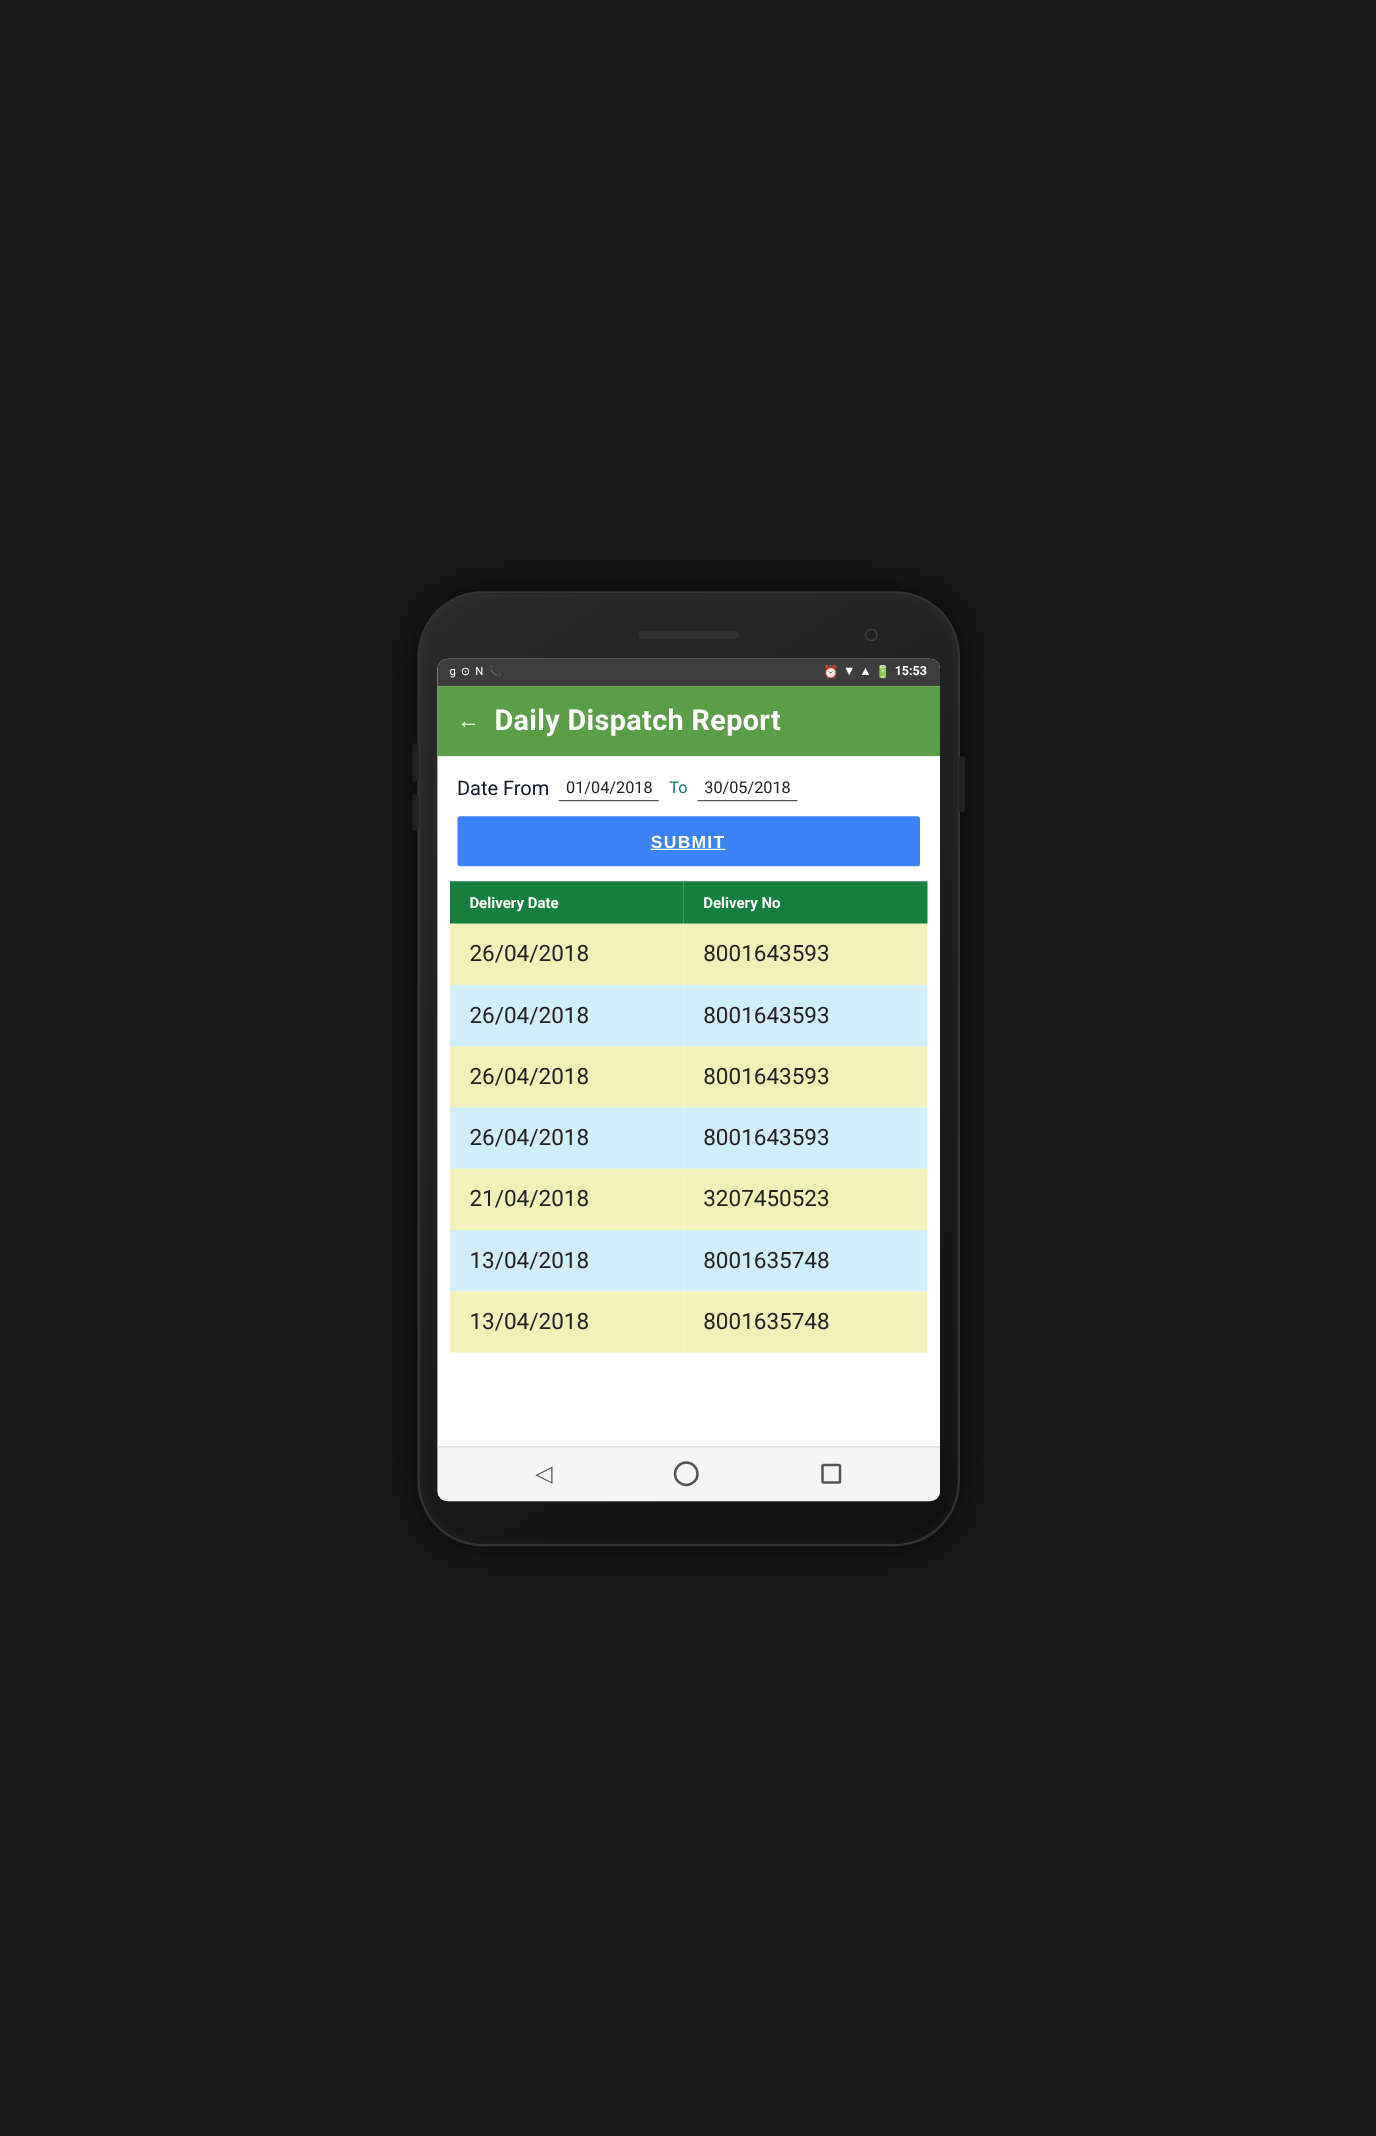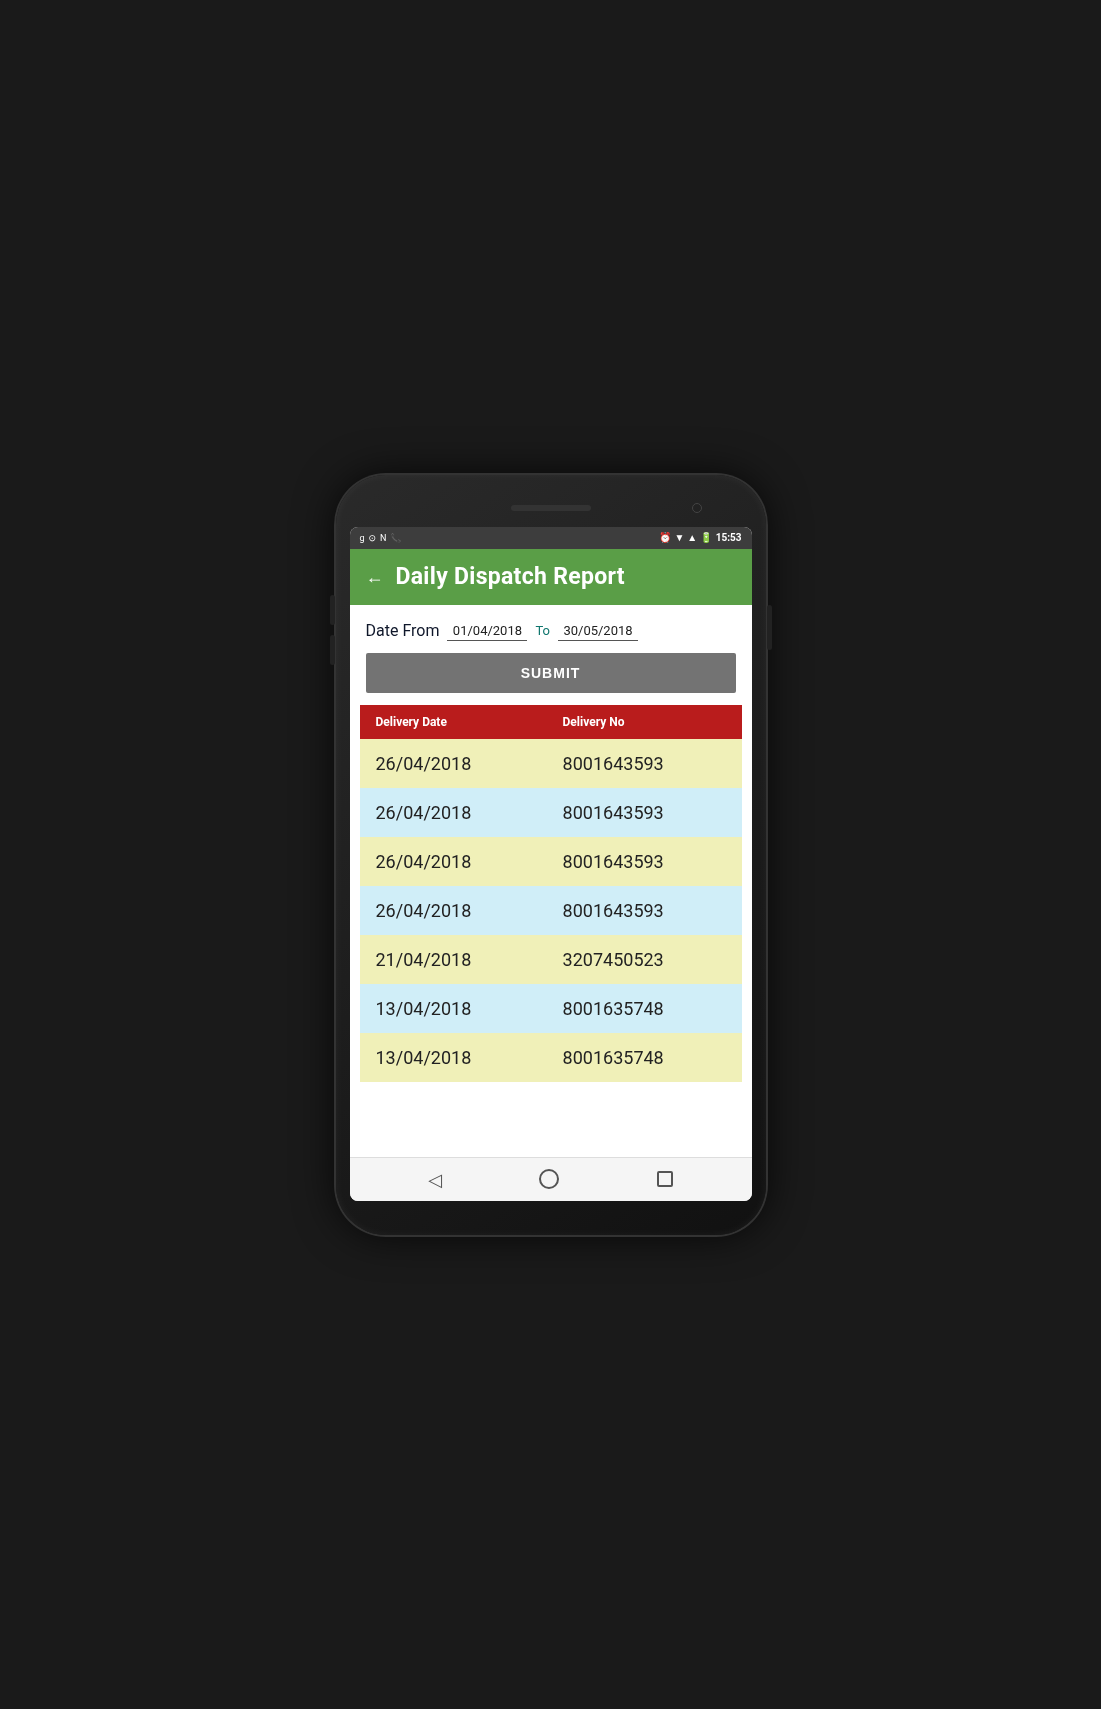--- a/index.html
+++ b/index.html
@@ -153,49 +153,50 @@
     .to-label {
       font-size: 13px;
       color: #0f766e;
     }
 
     
     .submit-wrap {
       padding: 0 16px 12px;
     }
     .submit-btn {
-      background: #737373;
+      background: #3b82f6;
       color: white;
       border: none;
       width: 100%;
       padding: 12px;
       font-size: 14px;
       font-weight: bold;
       letter-spacing: 1px;
       cursor: pointer;
       border-radius: 2px;
+      text-decoration: underline;
     }
 
     
     .total-qty {
       padding: 4px 16px 10px;
       font-size: 14px;
       font-weight: bold;
       font-style: italic;
       color: #5a9e47;
     }
 
     
     .data-table {
       margin: 0 10px;
       border-collapse: collapse;
       width: calc(100% - 20px);
     }
     .data-table thead tr {
-      background: #b91c1c;
+      background: #15803d;
     }
     .data-table thead th {
       color: white;
       font-size: 12px;
       font-weight: bold;
       padding: 10px 16px;
       text-align: left;
     }
     .data-table tbody tr.row-yellow {
       background: #f0f0b8;

